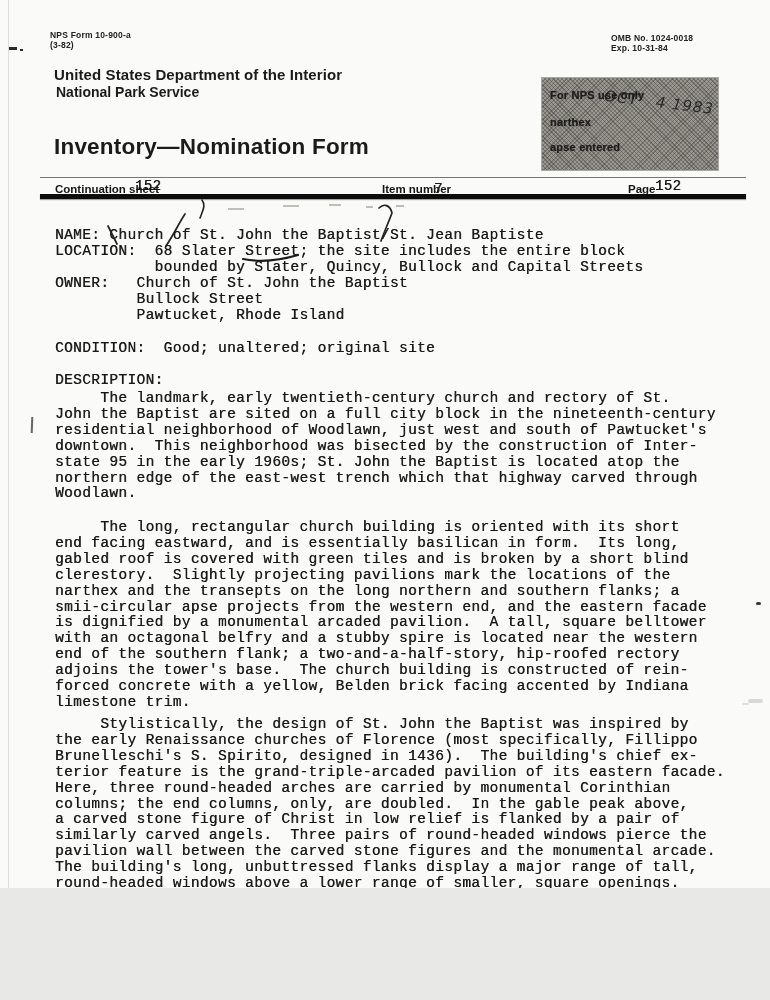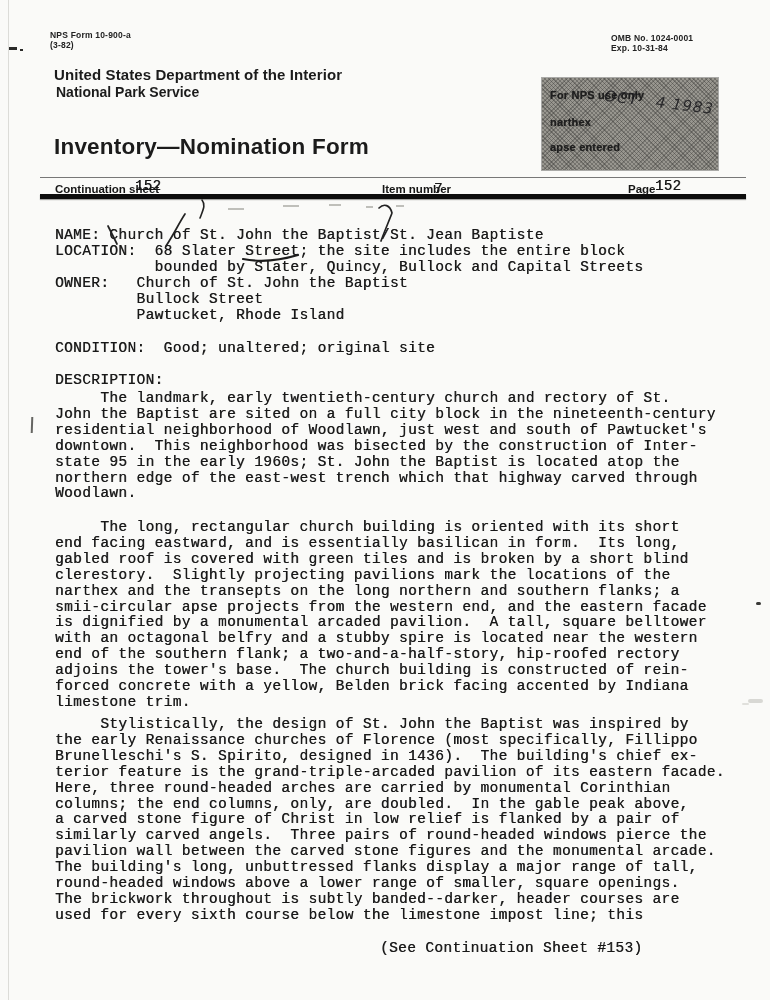--- a/index.html
+++ b/index.html
@@ -1,17 +1,17 @@
 <!DOCTYPE html>
 <html><head>
 <meta charset="utf-8">
 <style>
   html,body{margin:0;padding:0;background:#e8e8e6;}
   .page{
-    position:relative;width:770px;height:1000px;margin:0 auto;
+    position:relative;width:770px;height:888px;margin:0 auto;
     background:#fafaf8;overflow:hidden;
     font-family:"Liberation Sans",sans-serif;color:#1b1b1b;
   }
   .abs{position:absolute;}
   .tiny{font-size:8.5px;font-weight:bold;letter-spacing:.2px;color:#222;line-height:10px;}
   .dept{font-size:15px;font-weight:bold;letter-spacing:.1px;}
   .svc{font-size:14px;font-weight:bold;}
   .title{font-size:22.5px;font-weight:bold;letter-spacing:.2px;white-space:nowrap;}
   .rowlabel{font-size:11.5px;font-weight:bold;color:#161616;}
   .mono{
@@ -59,21 +59,21 @@
   <div class="abs corner-dash"></div>
   <div class="abs corner-dot"></div>
   <div class="abs margin-tick"></div>
   <div class="abs speck1"></div>
   <div class="abs speck2"></div>
   <div class="abs speck3"></div>
 
   <div class="abs tiny" style="left:50px;top:30px;">NPS Form 10-900-a</div>
   <div class="abs tiny" style="left:50px;top:40px;text-align:right;">(3-82)</div>
 
-  <div class="abs tiny" style="left:611px;top:33px;">OMB No. 1024-0001</div>
+  <div class="abs tiny" style="left:611px;top:33px;">OMB No. 1024-0018</div>
   <div class="abs tiny" style="left:611px;top:43px;">Exp. 10-31-84</div>
 
   <div class="abs dept" style="left:54px;top:66px;">United States Department of the Interior</div>
   <div class="abs svc" style="left:56px;top:84px;">National Park Service</div>
 
   <div class="abs stamp">
     <div class="stamp-label" style="left:8px;top:11px;">For NPS use only</div>
     <div class="stamp-label" style="left:8px;top:38px;">narthex</div>
     <div class="stamp-label" style="left:8px;top:63px;">apse entered</div>
     <div class="stamp-hand">OCT   4 1983</div>

